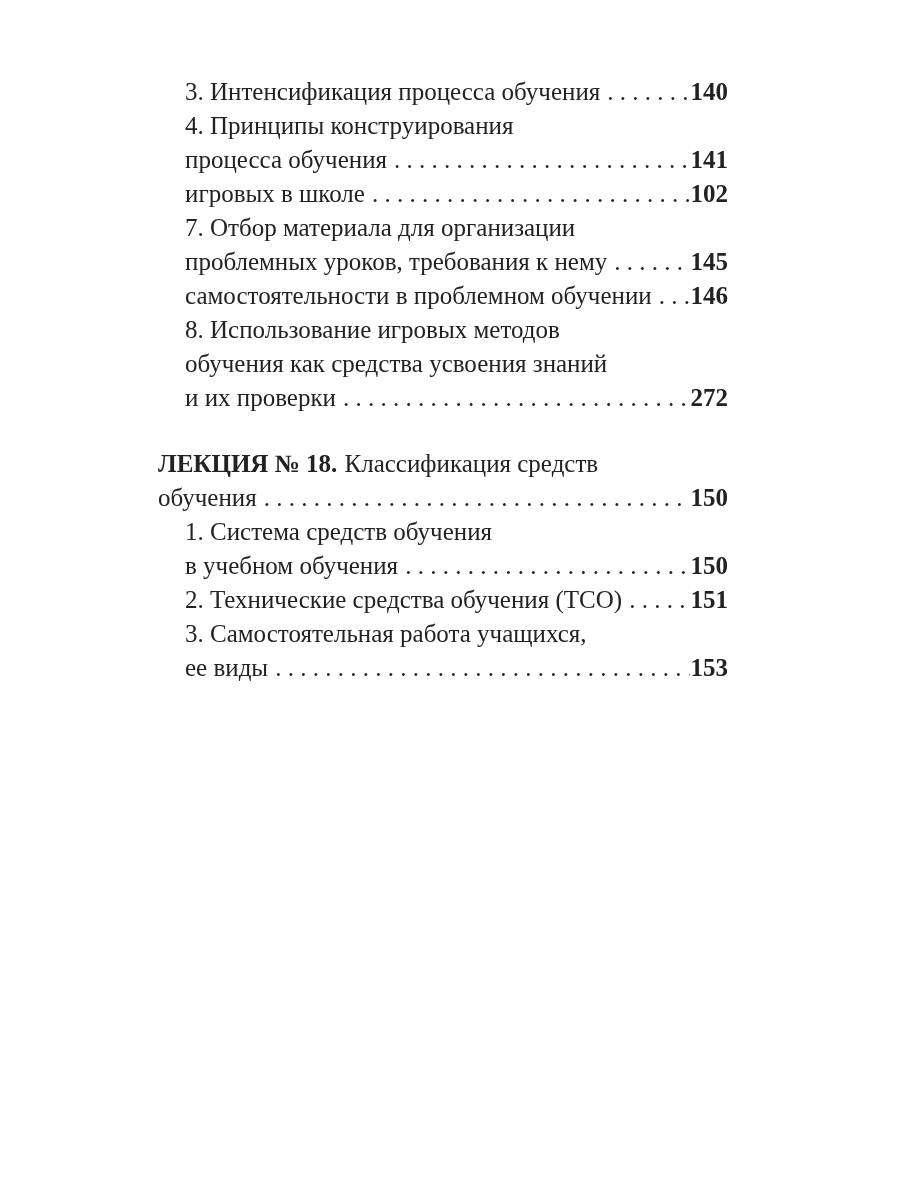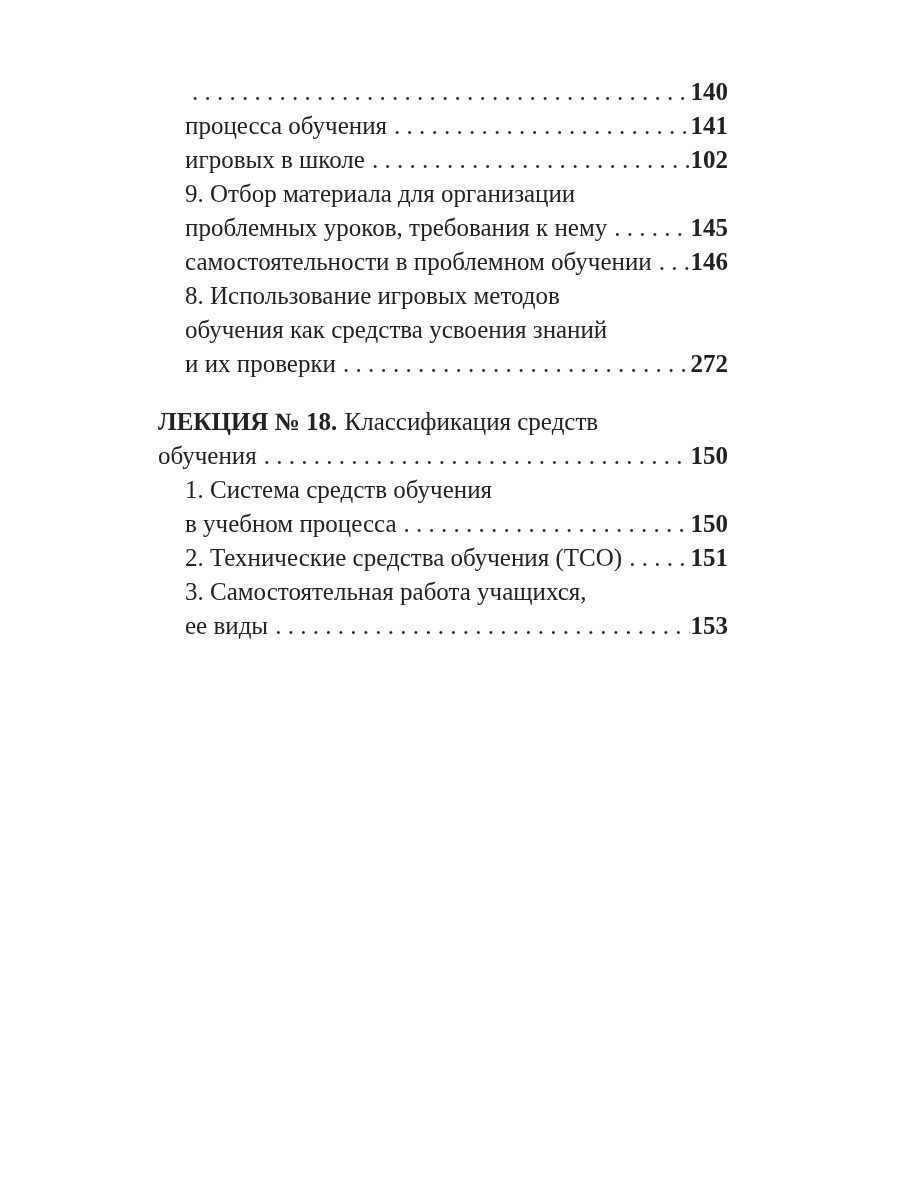--- a/index.html
+++ b/index.html
@@ -24,60 +24,64 @@
     left: 158px;
     right: 172px;
   }
   .row {
     display: flex;
     align-items: baseline;
     height: 34px;
     white-space: nowrap;
   }
   .ind { padding-left: 27px; }
-  .gap { margin-top: 24px; }
+  .gap { margin-top: 32px; }
   .t  { flex: 0 0 auto; }
   .b  { font-weight: bold; margin-right: 0.29em; }
   .lead {
     flex: 1 1 auto;
     overflow: hidden;
     white-space: nowrap;
     padding-left: 7px;
     margin-right: 1px;
     min-width: 0;
   }
   .pg { flex: 0 0 auto; font-weight: bold; }
 </style>
 </head>
 <body>
 
 <div class="page">
   <div class="toc">
 
     <div class="row ind">
+      <span class="t">3. Интенсификация процесса обучения</span>
       <span class="lead">. . . . . . . . . . . . . . . . . . . . . . . . . . . . . . . . . . . . . . . . . . . . . . . . . . . . . . . . . . . . . . . . . . . . . . . .</span>
       <span class="pg">140</span>
     </div>
 
+    <div class="row ind">
+      <span class="t">4. Принципы конструирования</span>
+    </div>
 
     <div class="row ind">
       <span class="t">процесса обучения</span>
       <span class="lead">. . . . . . . . . . . . . . . . . . . . . . . . . . . . . . . . . . . . . . . . . . . . . . . . . . . . . . . . . . . . . . . . . . . . . . . .</span>
       <span class="pg">141</span>
     </div>
 
 
     <div class="row ind">
       <span class="t">игровых в школе</span>
       <span class="lead">. . . . . . . . . . . . . . . . . . . . . . . . . . . . . . . . . . . . . . . . . . . . . . . . . . . . . . . . . . . . . . . . . . . . . . . .</span>
       <span class="pg">102</span>
     </div>
 
     <div class="row ind">
-      <span class="t">9. Отбор материала для организации</span>
+      <span class="t">7. Отбор материала для организации</span>
     </div>
 
     <div class="row ind">
       <span class="t">проблемных уроков, требования к нему</span>
       <span class="lead">. . . . . . . . . . . . . . . . . . . . . . . . . . . . . . . . . . . . . . . . . . . . . . . . . . . . . . . . . . . . . . . . . . . . . . . .</span>
       <span class="pg">145</span>
     </div>
 
 
     <div class="row ind">
@@ -109,21 +113,21 @@
       <span class="t">обучения</span>
       <span class="lead">. . . . . . . . . . . . . . . . . . . . . . . . . . . . . . . . . . . . . . . . . . . . . . . . . . . . . . . . . . . . . . . . . . . . . . . .</span>
       <span class="pg">150</span>
     </div>
 
     <div class="row ind">
       <span class="t">1. Система средств обучения</span>
     </div>
 
     <div class="row ind">
-      <span class="t">в учебном процесса</span>
+      <span class="t">в учебном обучения</span>
       <span class="lead">. . . . . . . . . . . . . . . . . . . . . . . . . . . . . . . . . . . . . . . . . . . . . . . . . . . . . . . . . . . . . . . . . . . . . . . .</span>
       <span class="pg">150</span>
     </div>
 
     <div class="row ind">
       <span class="t">2. Технические средства обучения (ТСО)</span>
       <span class="lead">. . . . . . . . . . . . . . . . . . . . . . . . . . . . . . . . . . . . . . . . . . . . . . . . . . . . . . . . . . . . . . . . . . . . . . . .</span>
       <span class="pg">151</span>
     </div>
 

